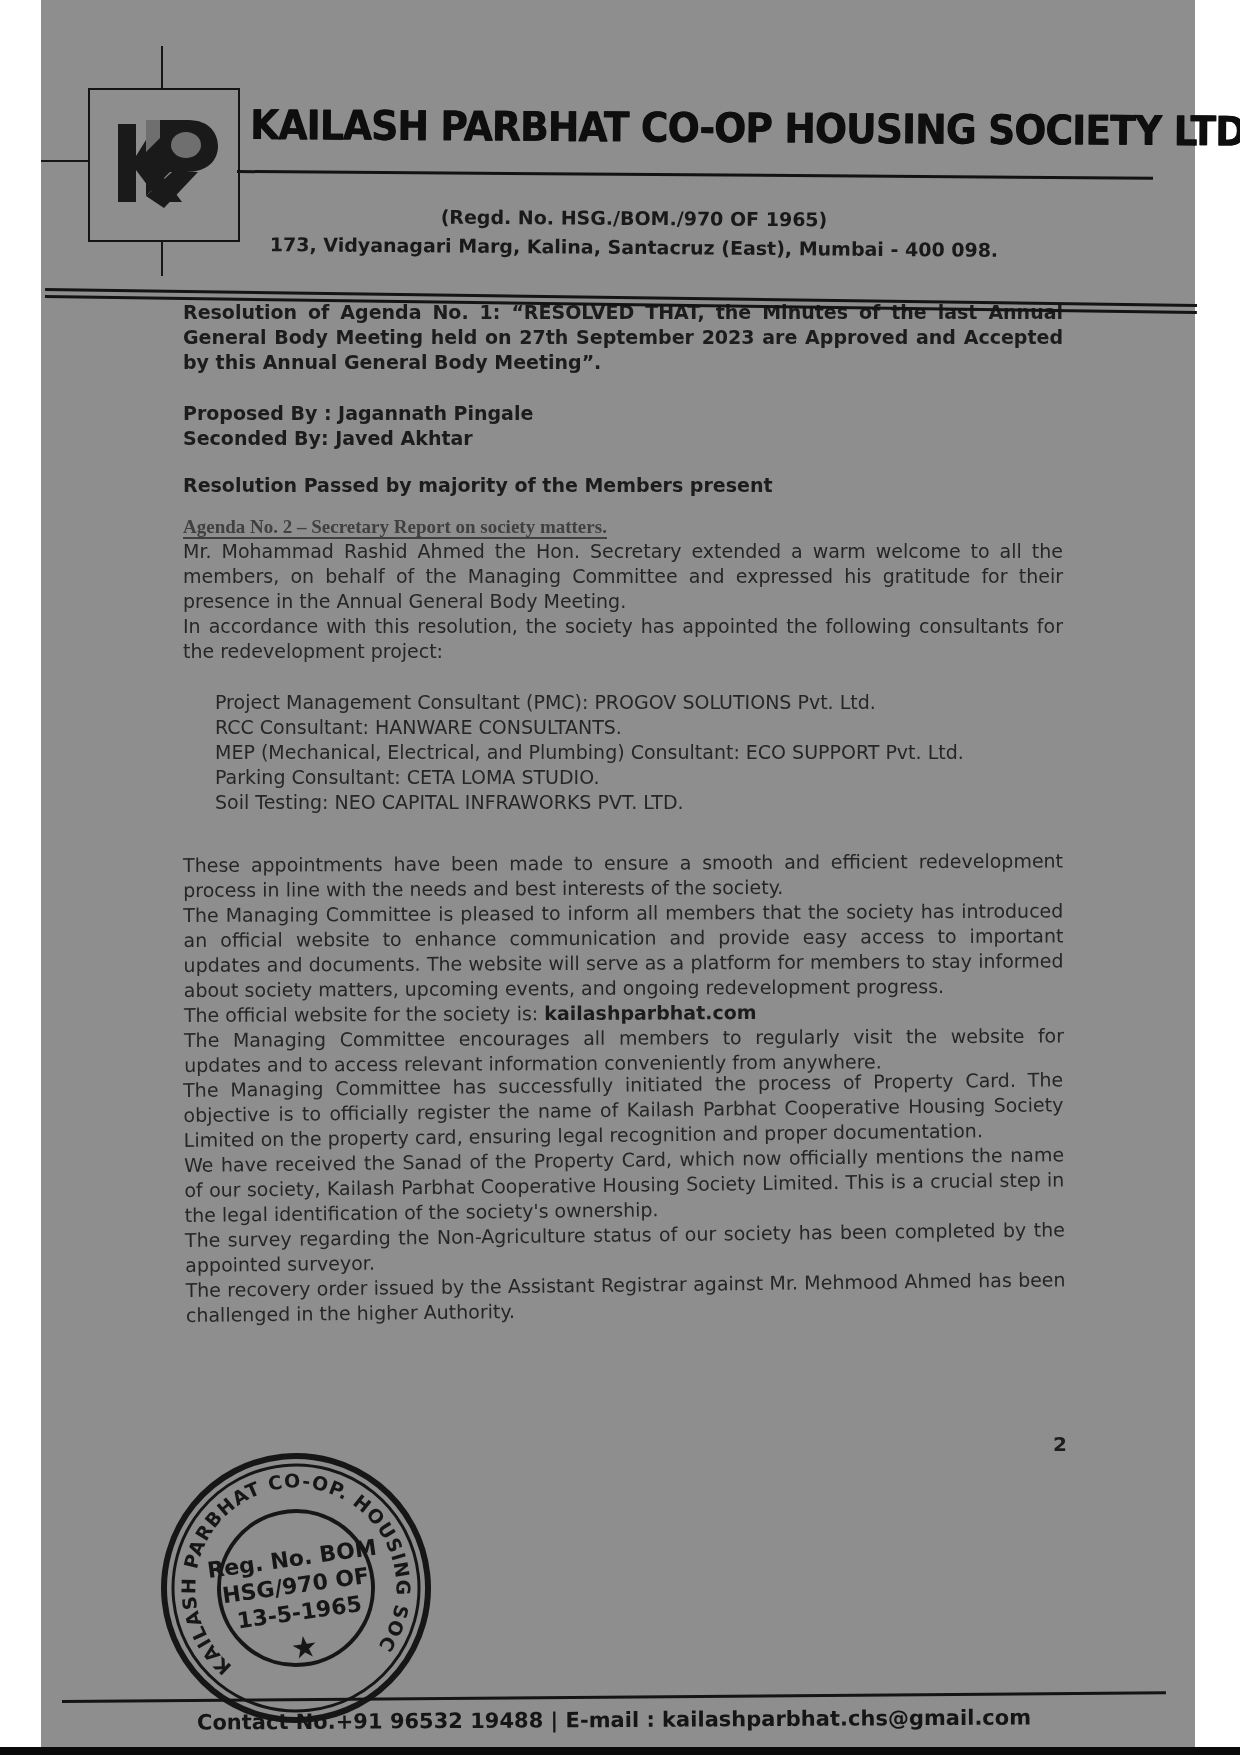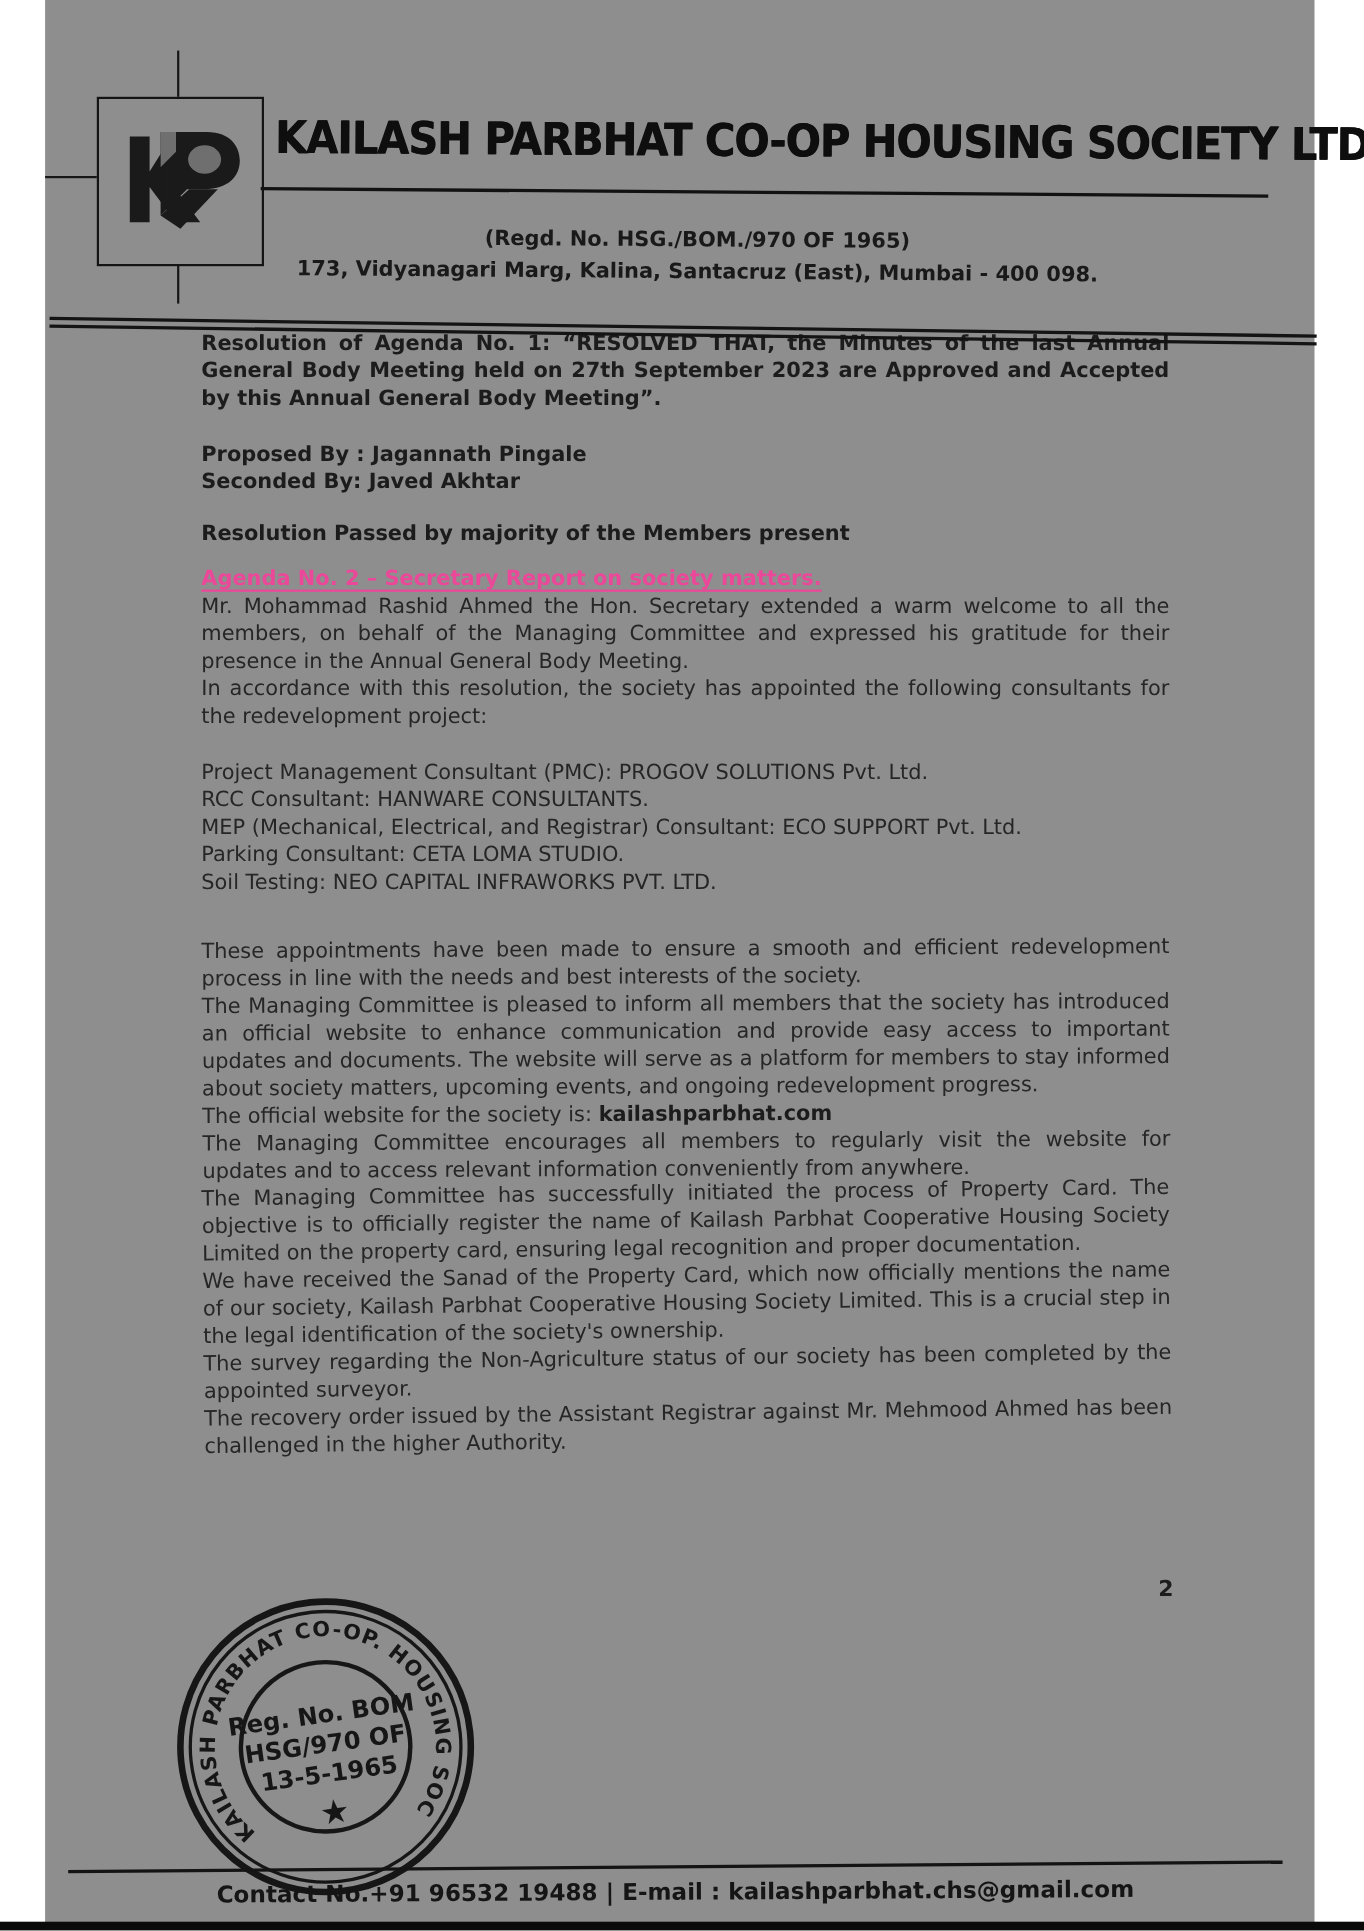--- a/index.html
+++ b/index.html
@@ -55,24 +55,24 @@
     position:absolute;left:183px;top:300px;width:880px;
     font-size:19px;line-height:25px;color:#262626;
     text-align:justify;
   }
   .doc-body p{margin:0;}
   .b{font-weight:bold;color:#1c1c1c;}
   .gap-lg{margin-top:26px !important;}
   .gap-md{margin-top:22px !important;}
   .gap-sm{margin-top:16px !important;}
   .agenda-heading{
-    font-weight:bold;color:#ec4899;text-align:left;
-    text-decoration:underline;text-decoration-thickness:2px;text-underline-offset:4px;
+    font-weight:bold;color:#404040;text-align:left;
+    text-decoration:underline;text-decoration-thickness:2px;text-underline-offset:4px;font-family:Liberation Serif, serif;
   }
-  .consultants{margin-top:26px;text-align:left;}
+  .consultants{margin-top:26px;text-align:left;margin-left:32px;}
   .consultants div{line-height:25px;}
   .tail-a{transform:rotate(-0.3deg);transform-origin:left top;}
   .tail-b{transform:rotate(-0.7deg);transform-origin:left top;}
   .list-block{margin-top:38px;}
   .page-number{
     position:absolute;left:1053px;top:1432px;
     font-size:20px;font-weight:bold;color:#1d1d1d;
   }
   
   .stamp{
@@ -129,21 +129,21 @@
 
   <p class="b gap-md">Resolution Passed by majority of the Members present</p>
 
   <p class="agenda-heading gap-sm">Agenda No. 2 – Secretary Report on society matters.</p>
   <p>Mr. Mohammad Rashid Ahmed the Hon. Secretary extended a warm welcome to all the members, on behalf of the Managing Committee and expressed his gratitude for their presence in the Annual General Body Meeting.</p>
   <p>In accordance with this resolution, the society has appointed the following consultants for the redevelopment project:</p>
 
   <div class="consultants">
     <div>Project Management Consultant (PMC): PROGOV SOLUTIONS Pvt. Ltd.</div>
     <div>RCC Consultant: HANWARE CONSULTANTS.</div>
-    <div>MEP (Mechanical, Electrical, and Registrar) Consultant: ECO SUPPORT Pvt. Ltd.</div>
+    <div>MEP (Mechanical, Electrical, and Plumbing) Consultant: ECO SUPPORT Pvt. Ltd.</div>
     <div>Parking Consultant: CETA LOMA STUDIO.</div>
     <div>Soil Testing: NEO CAPITAL INFRAWORKS PVT. LTD.</div>
   </div>
 
   <div class="tail-a list-block">
     <p>These appointments have been made to ensure a smooth and efficient redevelopment process in line with the needs and best interests of the society.</p>
     <p>The Managing Committee is pleased to inform all members that the society has introduced an official website to enhance communication and provide easy access to important updates and documents. The website will serve as a platform for members to stay informed about society matters, upcoming events, and ongoing redevelopment progress.</p>
     <p style="text-align:left"><span>The official website for the society is: </span><span class="b">kailashparbhat.com</span></p>
     <p>The Managing Committee encourages all members to regularly visit the website for updates and to access relevant information conveniently from anywhere.</p>
   </div>

